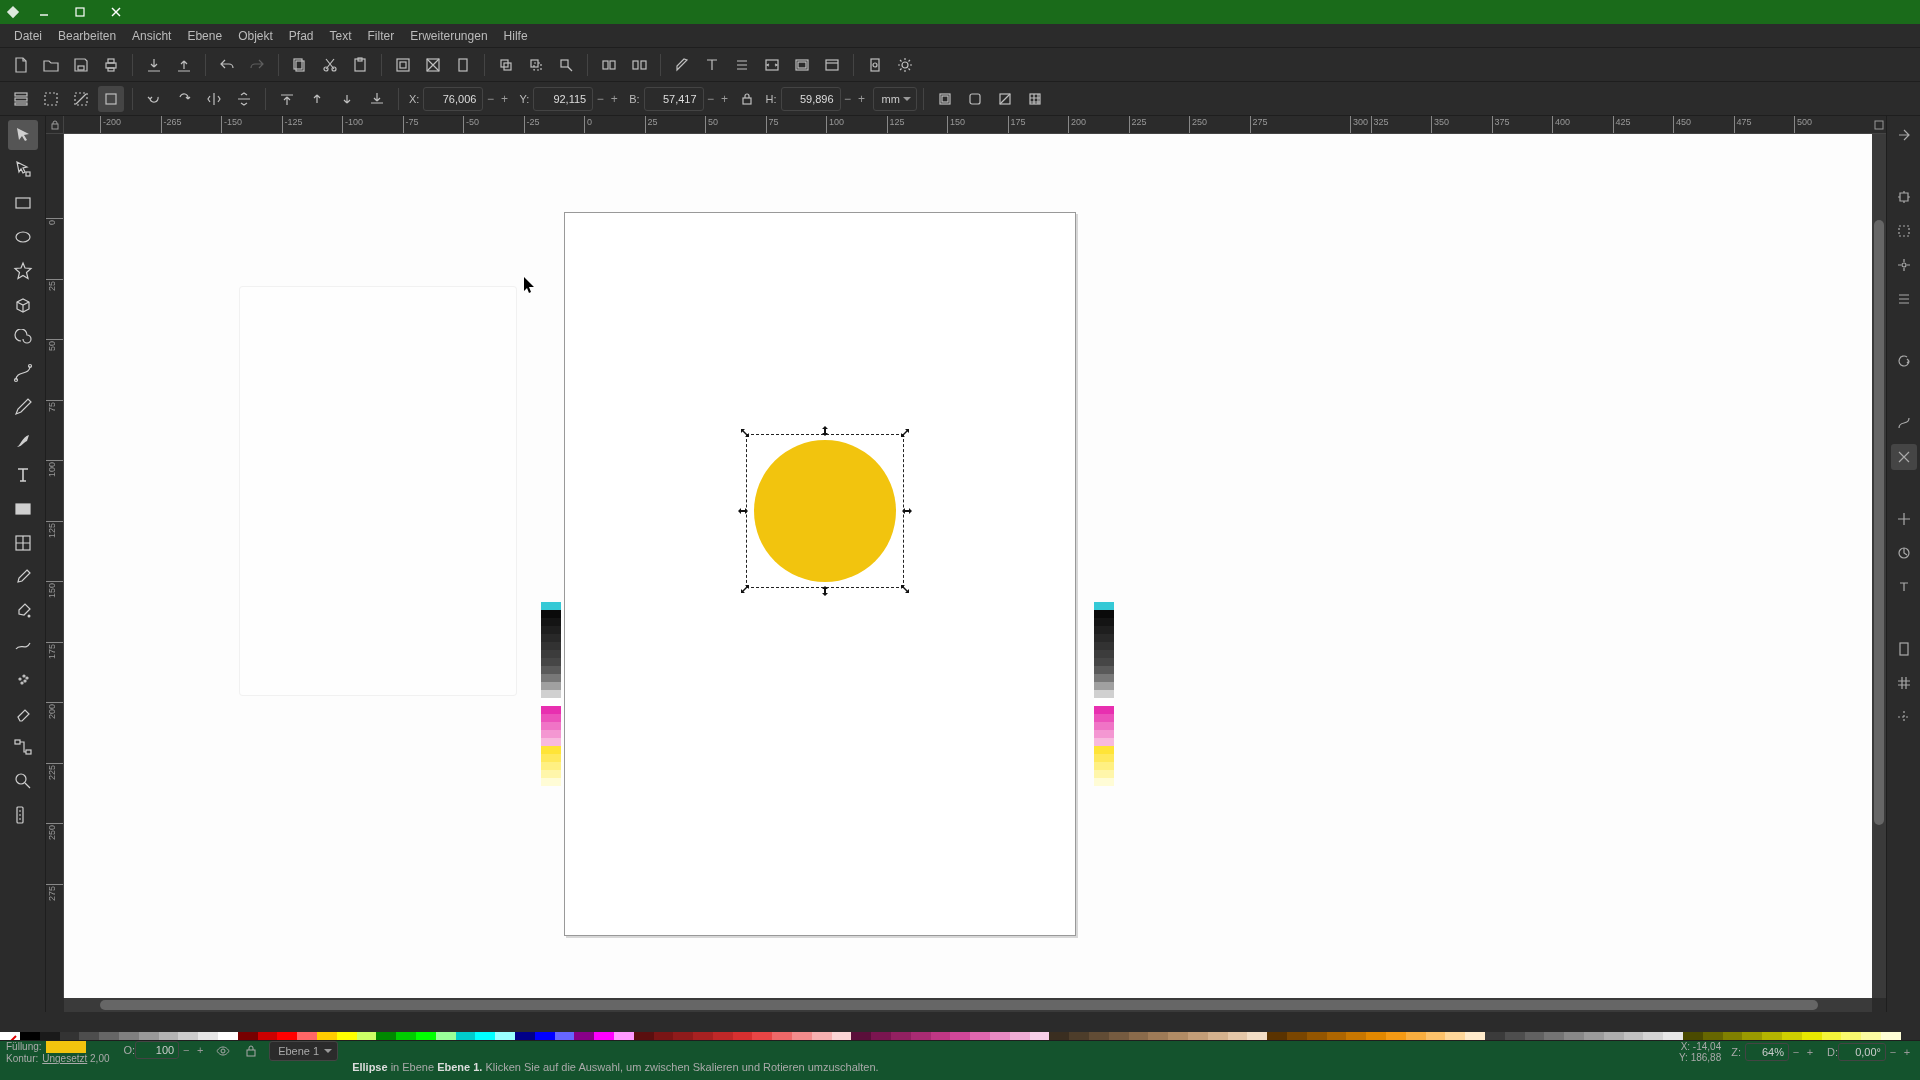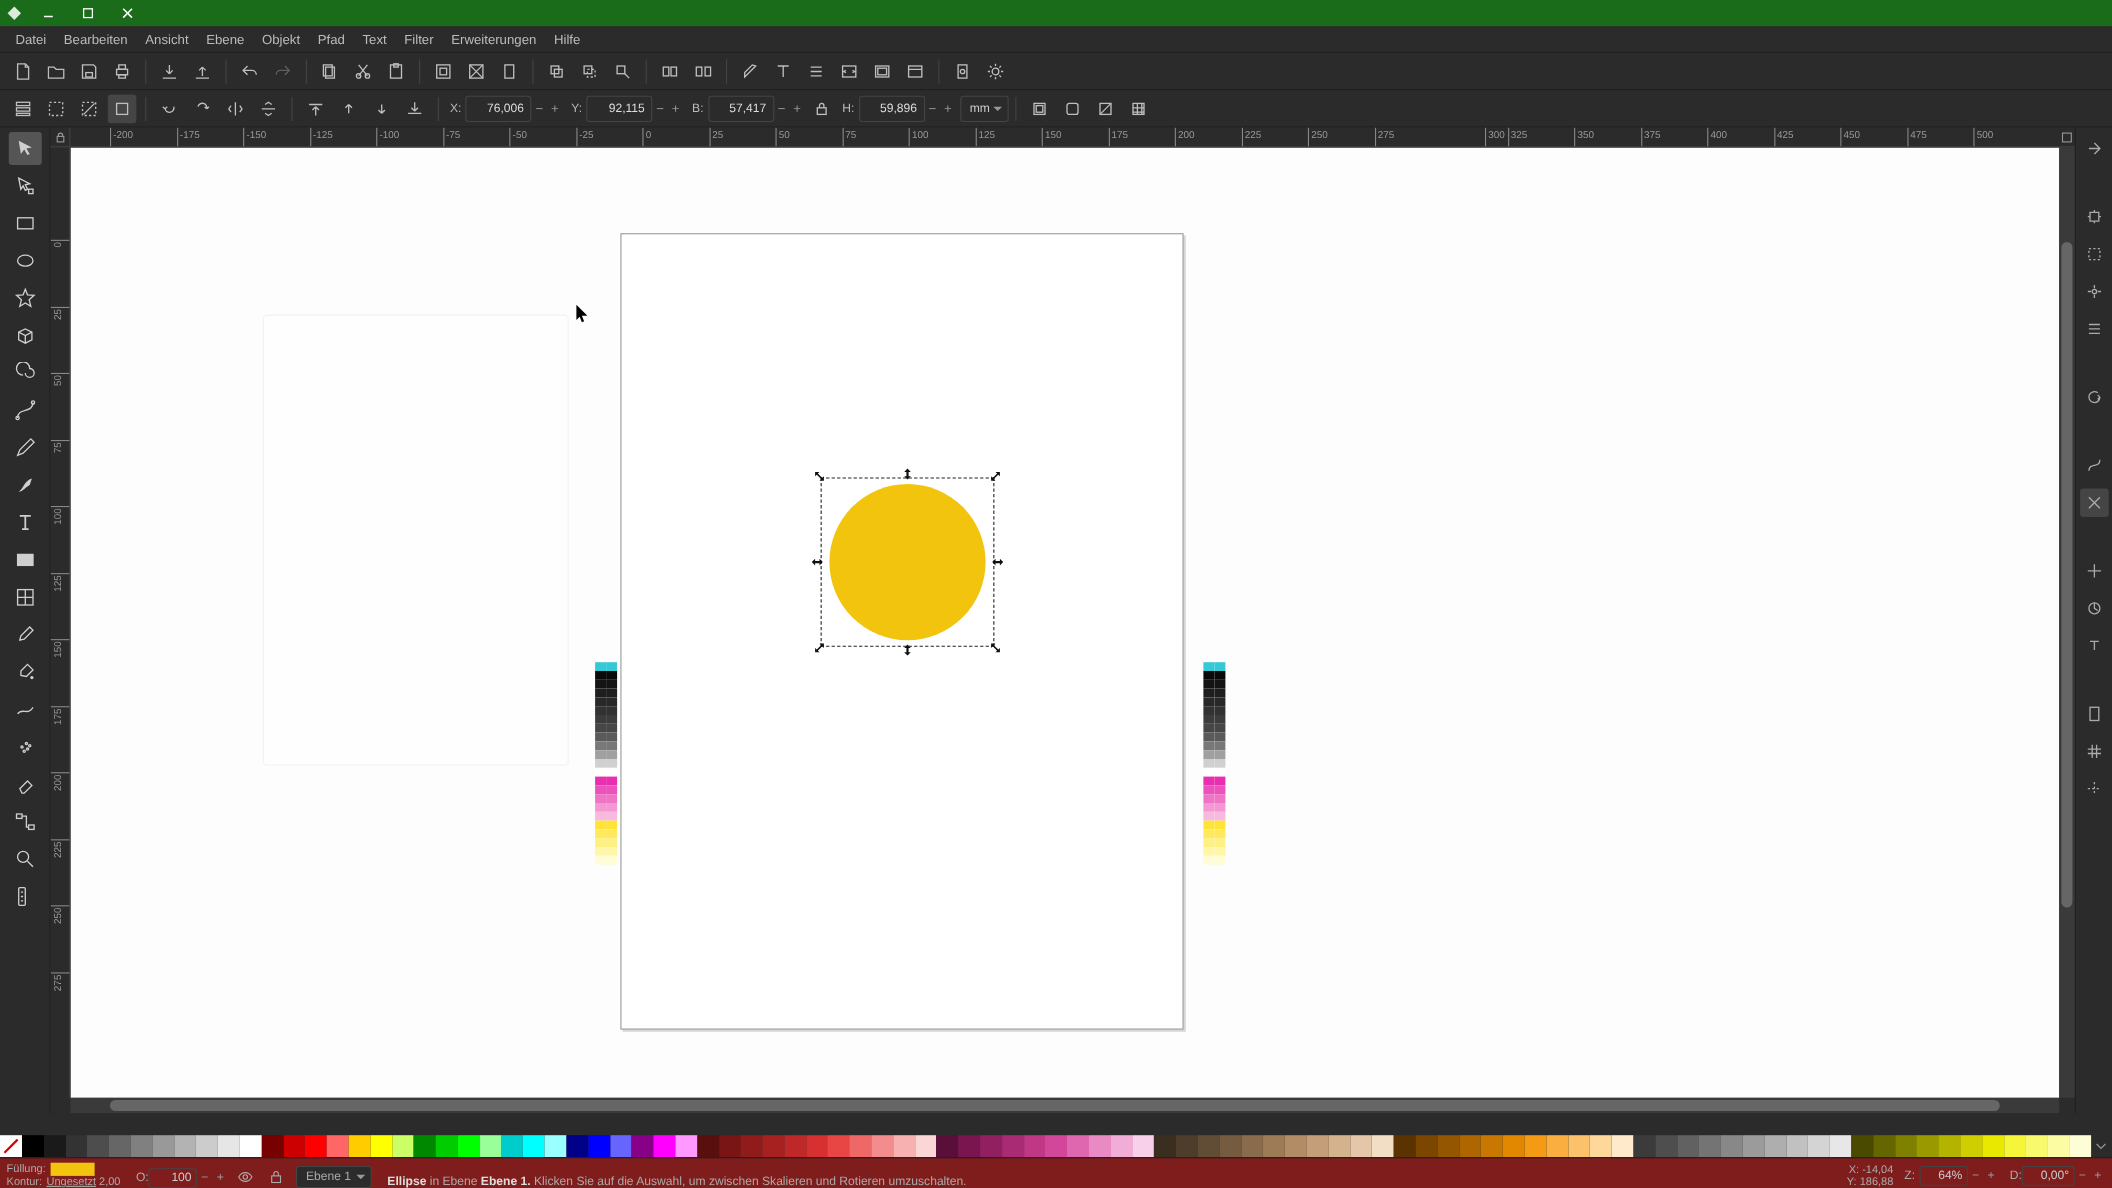--- a/index.html
+++ b/index.html
@@ -92,21 +92,21 @@
 
 .palette-row { position: absolute; left: 0; right: 0; bottom: 28px; height: 20px; display: flex; align-items: stretch; background: #2b2b2b; }
 .palette-row .x-swatch { width: 20px; display:flex; align-items:center; justify-content:center; background:#fff; cursor:pointer; }
 .palette-row .x-swatch svg { width:14px; height:14px; }
 .palette-row .swatches { flex:1; display:flex; }
 .palette-row .sw { flex:1; cursor:pointer; }
 .palette-row .menu-btn { width: 20px; display:flex; align-items:center; justify-content:center; cursor:pointer; }
 .palette-row .menu-btn svg { width:12px; height:12px; stroke:#999; fill:none;}
 
 
-.statusbar { position: absolute; left: 0; right: 0; bottom: 0; height: 28px; background: #7f1d1d; display: flex; align-items: flex-end; padding: 0 6px; border-top: 1px solid #1e1e1e; font-size: 11px; color: #aaa; }
+.statusbar { position: absolute; left: 0; right: 0; bottom: 0; height: 40px; background: #14532d; display: flex; align-items: flex-start; padding: 0 6px; border-top: 1px solid #1e1e1e; font-size: 11px; color: #aaa; }
 .statusbar .fillstroke { display:flex; flex-direction:column; line-height: 11px; margin-right:6px; font-size:10px;}
 .statusbar .swatch-fill { width: 40px; height: 12px; background: #f2c40e; display:inline-block; vertical-align:middle; margin-left:4px; cursor:pointer;}
 .statusbar .swatch-stroke { display:inline-block; margin-left:4px; }
 .statusbar .opacity { display:flex; align-items:center; margin-left:8px;}
 .statusbar .opacity input { width:44px; background:transparent; border:1px solid #444; border-radius:3px; color:#ccc; text-align:right; padding:0 4px; font-size:11px; outline:none; height:18px;}
 .statusbar .stepper { width:14px; height:18px; display:flex; align-items:center; justify-content:center; cursor:pointer; color:#999;}
 .statusbar .icon-btn { width:24px; height:20px; display:flex; align-items:center; justify-content:center; margin-left:4px; cursor:pointer;}
 .statusbar .icon-btn svg { width:14px; height:14px; stroke:#aaa; fill:none;}
 .statusbar .layer { display:flex; align-items:center; background:#2b2b2b; border:1px solid #444; border-radius:3px; height:20px; padding:0 18px 0 8px; position:relative; margin-left:6px; cursor:pointer;}
 .statusbar .layer::after { content:""; position:absolute; right:5px; top:7px; border-left:4px solid transparent; border-right:4px solid transparent; border-top:4px solid #999; }
@@ -593,21 +593,21 @@
         <svg viewBox="0 0 10 10">
           <rect x="1" y="1" width="8" height="8"></rect>
         </svg>
       </div>
     <div class="h-ruler">
         <div class="ticks" id="hticks">
           <div class="tick" style="left: 36px;">
             <span>-200</span>
           </div>
           <div class="tick" style="left: 96.5px;">
-            <span>-175</span>
+            <span>-265</span>
           </div>
           <div class="tick" style="left: 157px;">
             <span>-150</span>
           </div>
           <div class="tick" style="left: 217.5px;">
             <span>-125</span>
           </div>
           <div class="tick" style="left: 278px;">
             <span>-100</span>
           </div>

